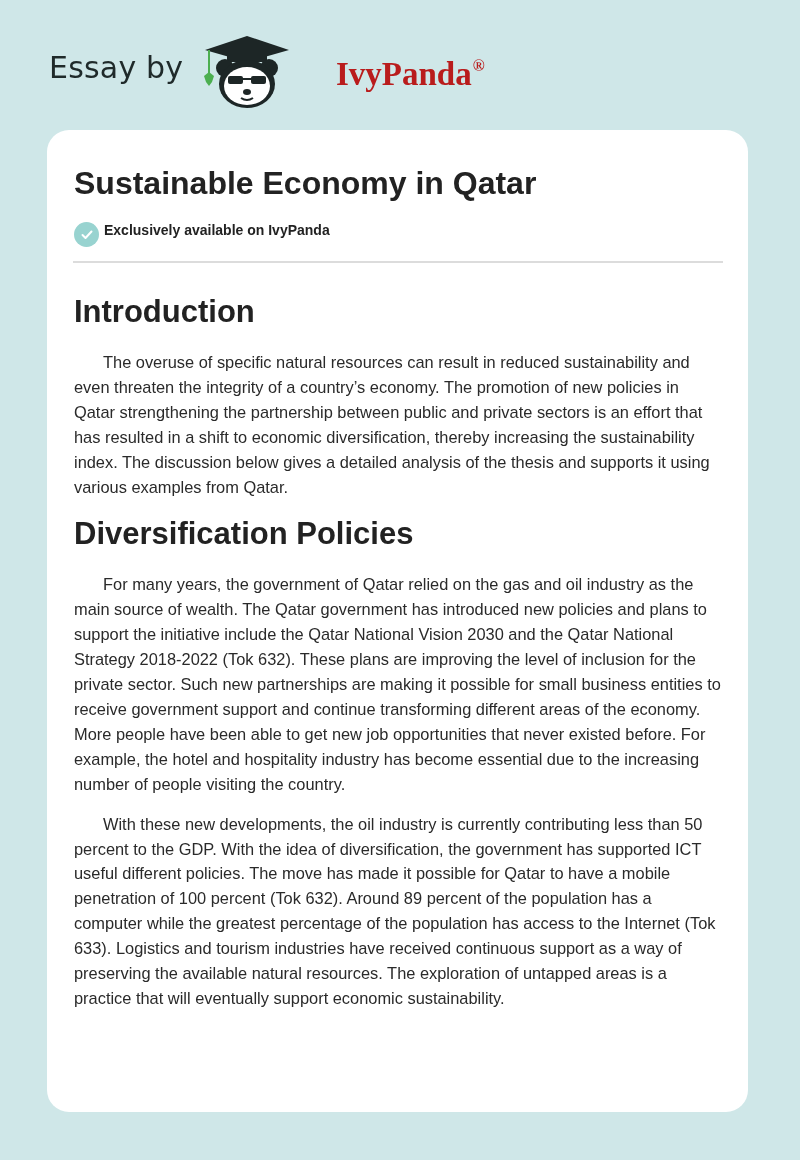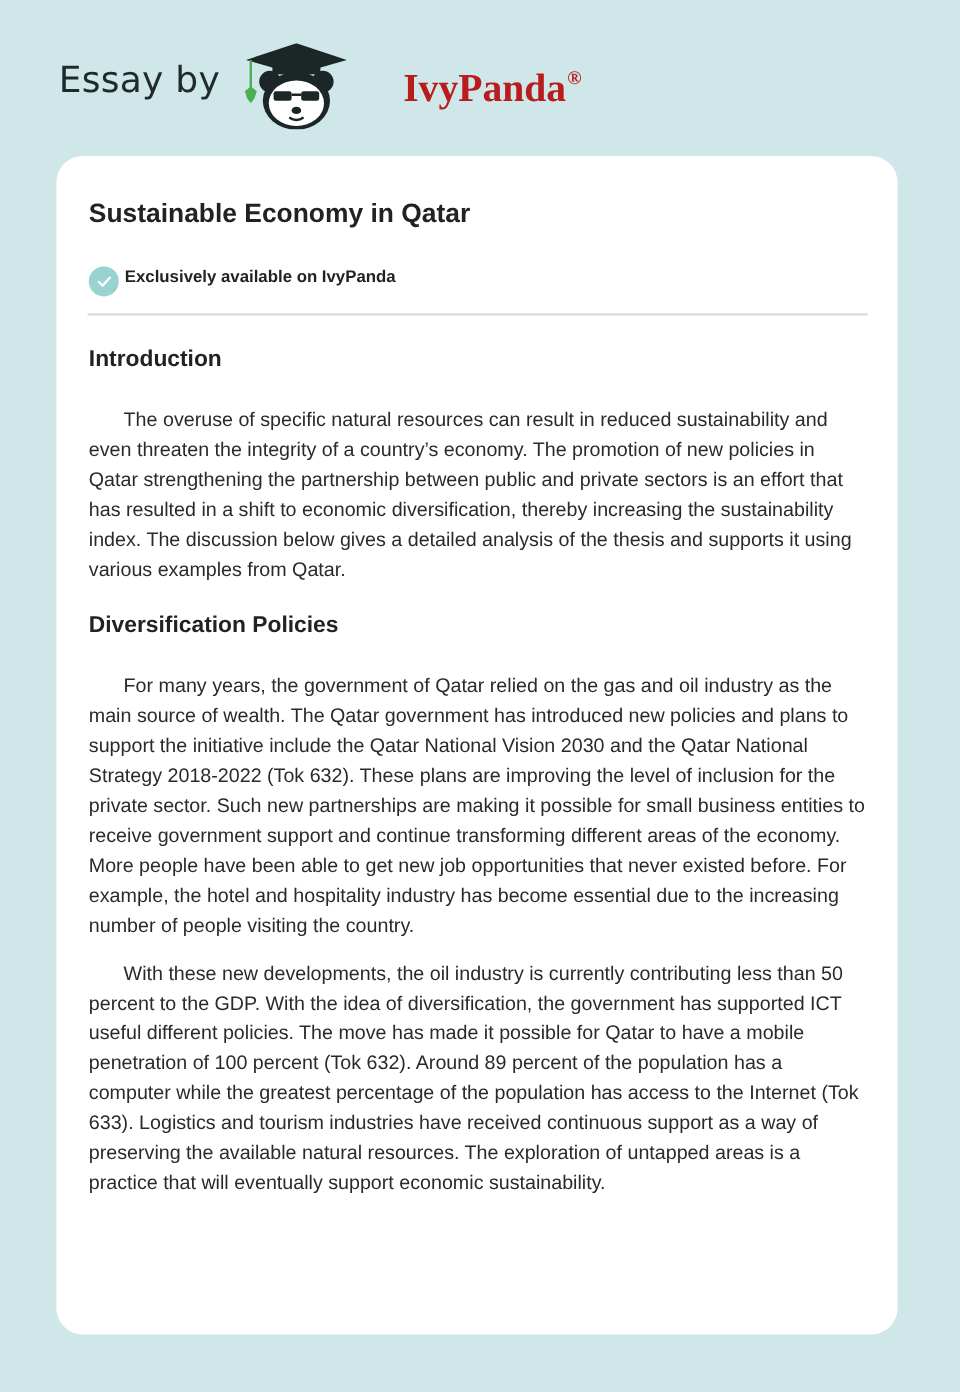--- a/index.html
+++ b/index.html
@@ -25,36 +25,36 @@
     font-family: "Liberation Serif", serif; font-weight: bold;
     font-size: 33px; color: #b91c1c; margin-left: 40px;
   }
   .brand sup { font-size: 16px; vertical-align: 14px; margin-left: 1px; }
   .card {
     position: absolute; left: 47px; top: 130px; width: 701px; height: 982px;
     background: #ffffff; border-radius: 22px;
   }
   .title {
     position: absolute; left: 27px; top: 35px;
-    font-size: 22px; font-weight: bold; color: #222; margin: 0;
+    font-size: 32px; font-weight: bold; color: #222; margin: 0;
   }
   .exclusive {
     position: absolute; left: 27px; top: 92px; display: flex; 
   }
   .check {
     width: 25px; height: 25px; border-radius: 50%; background: #98d3d0;
     display: flex; align-items: center; justify-content: center; margin-right: 5px;
   }
   .exclusive-text { font-size: 14px; font-weight: bold; color: #222; }
   .divider {
     position: absolute; left: 26px; top: 131px; width: 650px; height: 2px; background: #dcdcdc;
   }
   .content { position: absolute; left: 27px; top: 150px; width: 650px; }
   h2 {
-    font-size: 19px; font-weight: bold; color: #222; margin: 0 0 18px 0; line-height: 40px;
+    font-size: 31px; font-weight: bold; color: #222; margin: 12px 0 18px 0; line-height: 40px;
   }
   p {
     font-size: 16.4px; line-height: 24.9px; color: #2a2a2a; margin: 12px 0 15px 0;
     text-indent: 29px;
   }
   .sec2 { margin-top: 2px; }
 </style>
 </head>
 <body>
 

